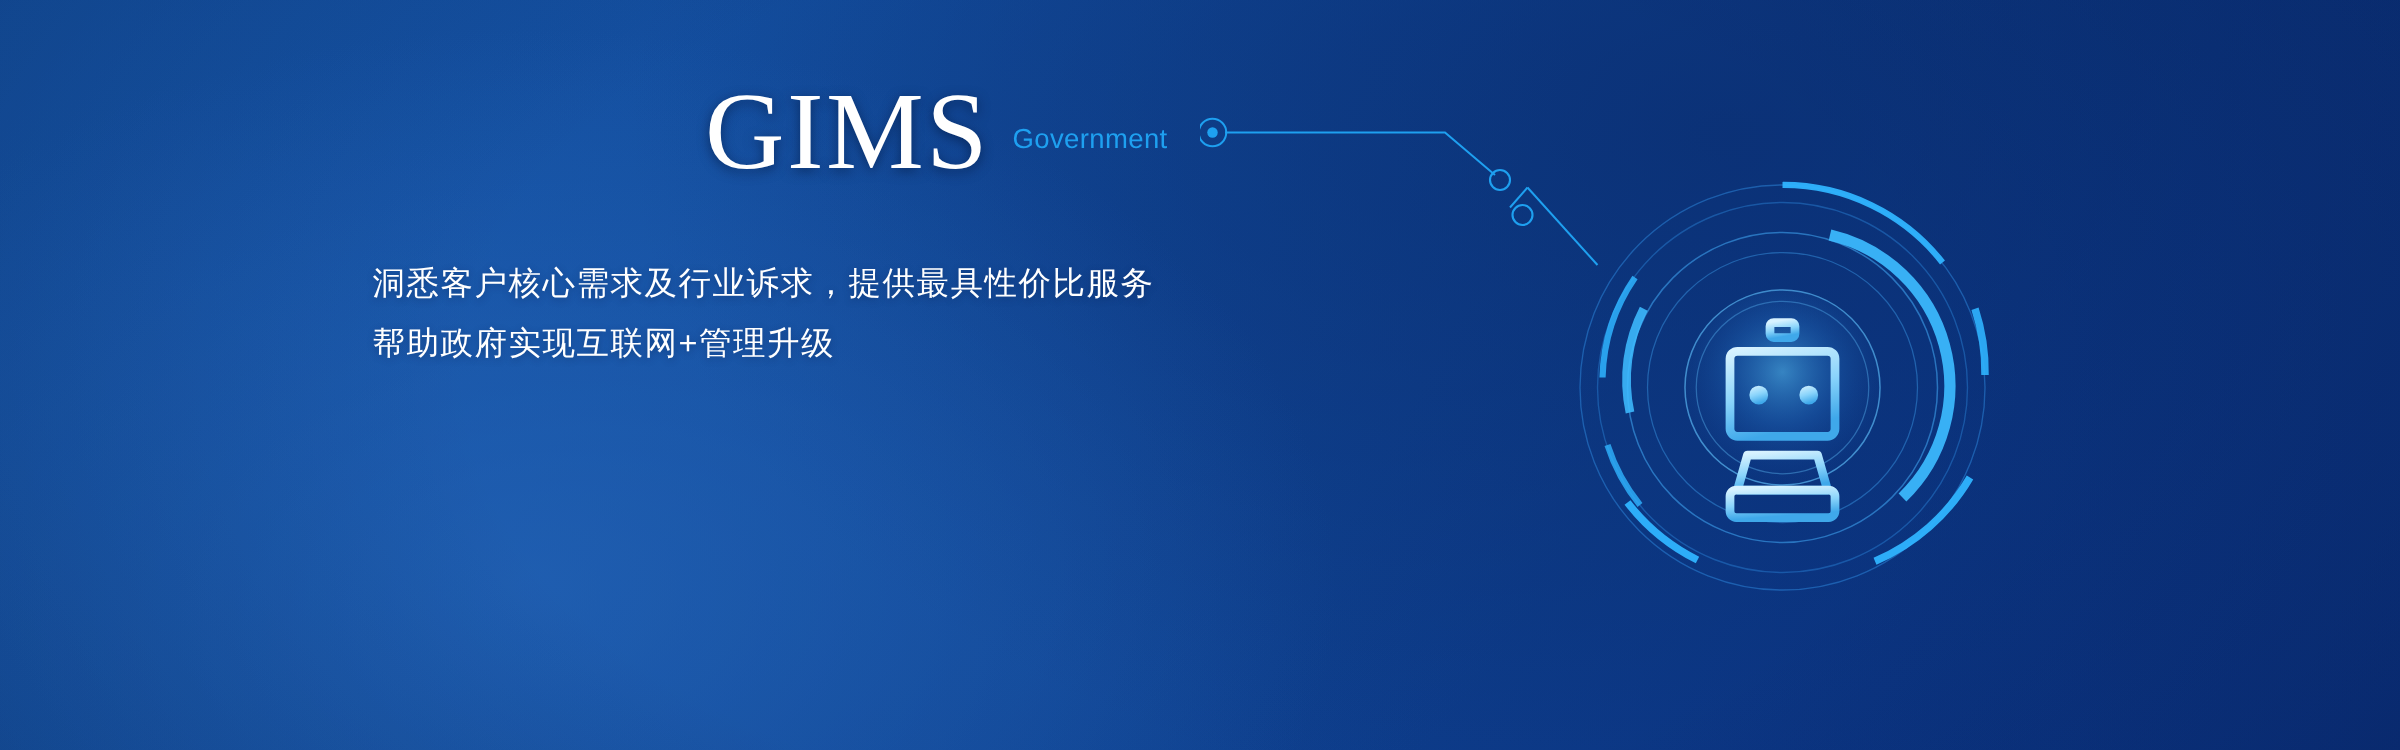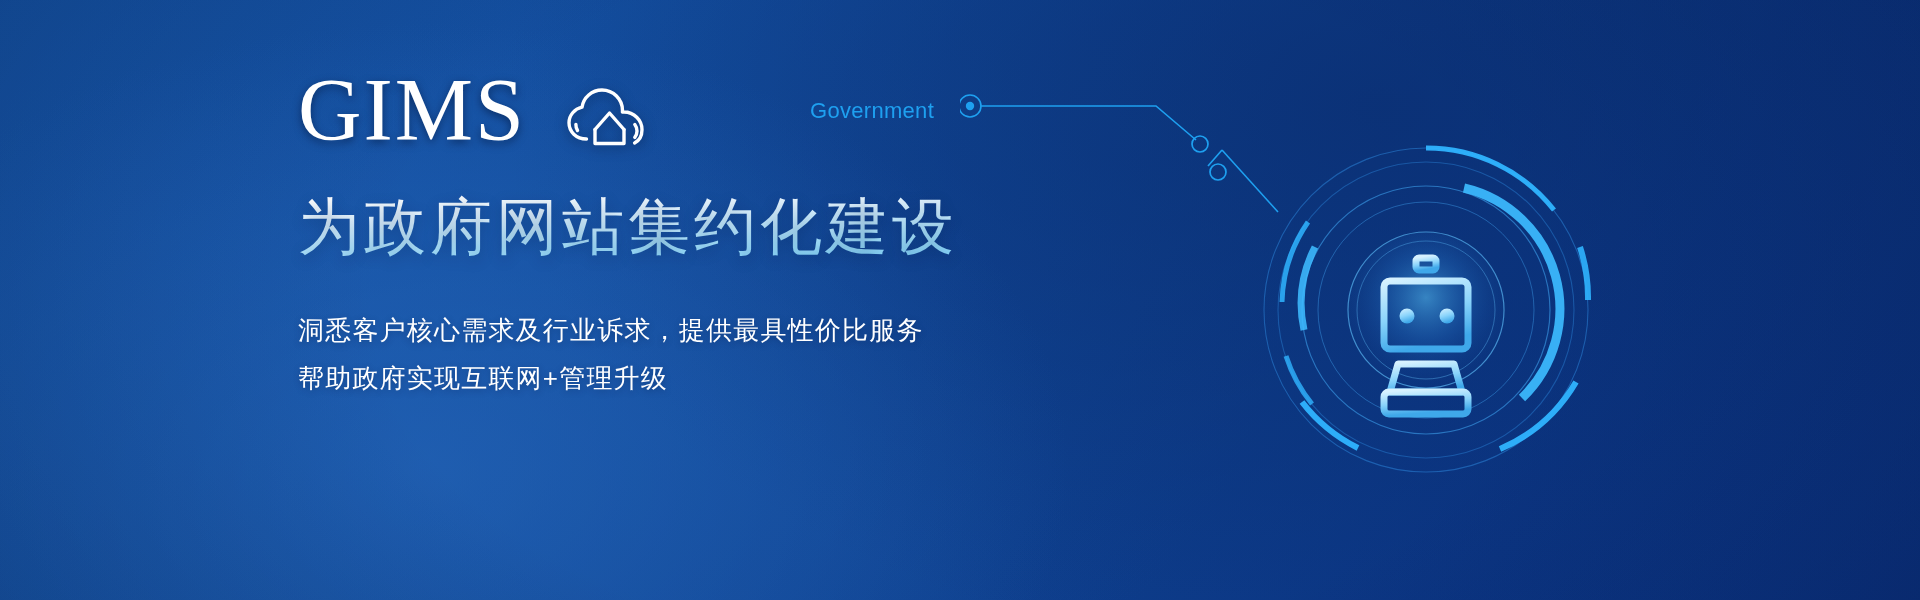--- a/index.html
+++ b/index.html
@@ -32,20 +32,21 @@
   .content {
     position: absolute;
     left: 298px;
     top: 62px;
     width: 760px;
   }
   .brand-row {
     display: flex;
     align-items: center;
     height: 96px;
+    flex-direction: column;
   }
   .brand {
     font-size: 88px;
     line-height: 88px;
     font-weight: 400;
     letter-spacing: 2px;
     color: #ffffff;
     text-shadow: 0 3px 9px rgba(2,18,52,0.55);
     font-family: "Liberation Serif", "DejaVu Serif", serif;
   }
@@ -202,21 +203,20 @@
                  C 58.5 27 58.5 27.6 58.4 28.1
                  C 58.9 28.05 59.5 28 60 28 C 70 28 78 36 78 45.7
                  C 78 51.6 75 56.6 70.6 59"></path>
         <path d="M 13.5 46.5 C 12.4 44.7 11.8 42.6 11.9 40.4"></path>
         <path d="M 70.8 40.5 C 72.2 42.3 73 44.6 73 47 C 73 49.4 72.2 51.6 70.8 53.4"></path>
         <path d="M 31 45.5 L 45.5 29 L 60 45.5"></path>
         <path d="M 31 45.5 L 31 59.5 L 60 59.5 L 60 45.5"></path>
       </svg>
     </div>
 
-    <div class="headline">为政府网站集约化建设</div>
 
     <div class="sub">
       <div class="sub-line">洞悉客户核心需求及行业诉求，提供最具性价比服务</div>
       <div class="sub-line">帮助政府实现互联网+管理升级</div>
     </div>
   </div>
 
 </div>
 
 </body></html>

